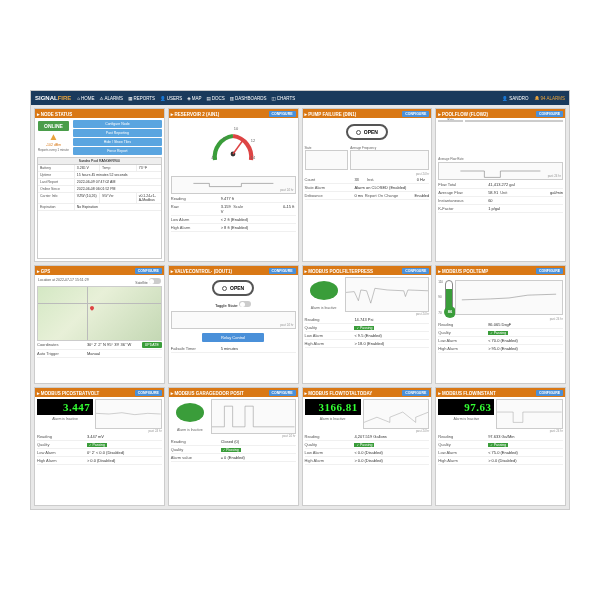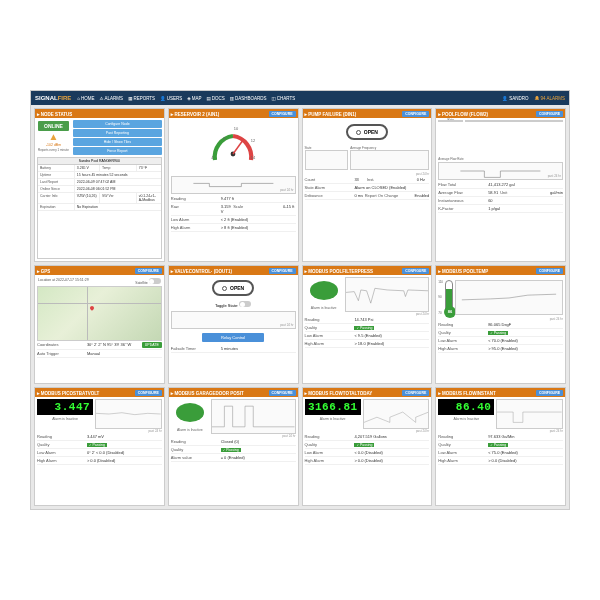--- a/index.html
+++ b/index.html
@@ -52,21 +52,21 @@
 .vgauge-lbl{position:absolute;top:-6px;left:0;font-size:3px;color:#666;width:100%;text-align:center}
 .map-box{height:55px;background:linear-gradient(135deg,#d4e8c4 0%,#e8f0d8 40%,#c4d8b4 100%);border:1px solid #ccc;position:relative;overflow:hidden}
 .map-roads{position:absolute;inset:0}
 .map-roads::before{content:"";position:absolute;top:30%;left:0;right:0;height:1px;background:#bbb}
 .map-roads::after{content:"";position:absolute;top:0;bottom:0;left:40%;width:1px;background:#bbb}
 .map-pin{position:absolute;top:35%;left:42%;width:4px;height:4px;background:#d44;border-radius:50% 50% 50% 0;transform:rotate(-45deg)}
 .toggle-pill{width:12px;height:6px;background:#ccc;border-radius:3px;display:inline-block;position:relative}
 .toggle-pill::after{content:"";position:absolute;width:5px;height:5px;background:#fff;border-radius:50%;top:0.5px;left:0.5px}
 .green-dot{width:28px;height:28px;background:#3a9d3a;border-radius:50%;margin:4px auto}
 .alarm-inactive{text-align:center;font-size:3.5px;color:#666;margin:2px 0}
-.digital{background:#000;color:#3f3;font-family:Liberation Mono, monospace;font-size:11px;padding:2px 3px;text-align:right;font-weight:bold;letter-spacing:0.5px}
+.digital{background:#000;color:#3f3;font-family:Liberation Serif, serif;font-size:11px;padding:2px 3px;text-align:right;font-weight:bold;letter-spacing:0.5px}
 .side-chart{display:flex;gap:2px;height:30px}
 .side-chart .digital-box{width:45%}
 .side-chart .chart-box{flex:1;border:1px solid #ccc;background:#fafafa;position:relative}
 .pass-badge{background:#3a9d3a;color:#fff;padding:0 2px;font-size:3.5px;display:inline-flex;align-items:center;gap:1px}
 .pass-badge::before{content:"✓";font-size:3px}
 .therm-wrap{display:flex;height:40px;align-items:center;gap:2px;justify-content:center}
 .therm{width:8px;height:35px;border:1px solid #888;border-radius:4px;position:relative;background:#fff}
 .therm-fill{position:absolute;bottom:0;left:0;right:0;height:75%;background:#3a9d3a;border-radius:0 0 3px 3px}
 .therm-bulb{position:absolute;bottom:-4px;left:-2px;width:12px;height:12px;background:#3a9d3a;border-radius:50%;display:flex;align-items:center;justify-content:center;color:#fff;font-size:4px;font-weight:bold}
 .therm-scale{font-size:3px;color:#666;display:flex;flex-direction:column;justify-content:space-between;height:35px}
@@ -503,21 +503,21 @@
     </div>
 
     <div class="card">
       <div class="card-hdr">
           <span><span class="arrow">▸</span> <span>MODBUS FLOWINSTANT</span></span>
           <span class="conf-btn">CONFIGURE</span>
         </div>
       <div class="card-body">
         <div class="side-chart">
           <div class="digital-box">
-              <div class="digital">86.40</div>
+              <div class="digital">97.63</div>
               <div class="alarm-inactive">Alarm is Inactive</div>
             </div>
           <div class="chart-box"><svg class="spark" viewBox="0 0 100 30">
                 <polyline points="0,12 25,12 25,28 40,28 40,12 100,12" fill="none" stroke="#888" stroke-width="0.6"></polyline>
               </svg></div>
         </div>
         <div style="text-align:right;font-size:3px;color:#999">past 24 hr</div>
         <div class="kv-row">
             <span class="k">Reading</span>
             <span class="v">97.633 Ga/Min</span>

